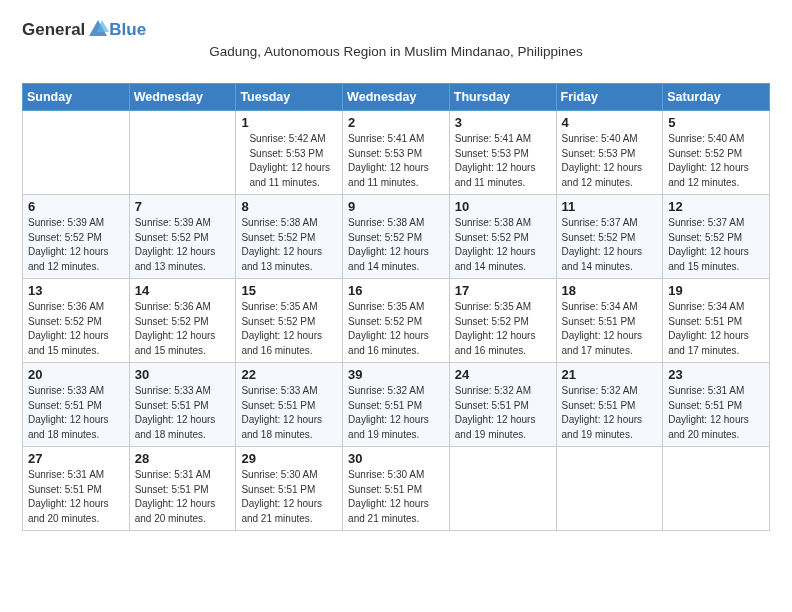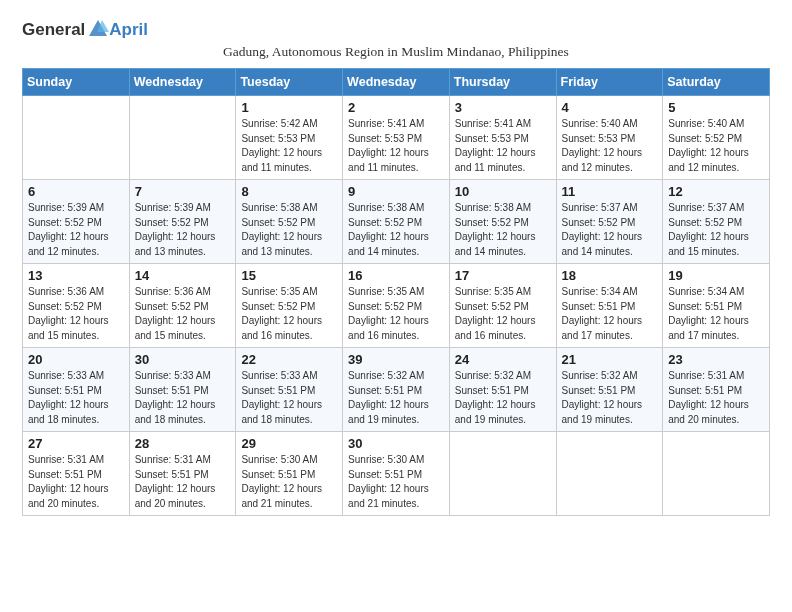--- a/index.html
+++ b/index.html
@@ -40,23 +40,22 @@
       font-size: 36px;
       font-weight: bold;
       color: #3a7fc1;
       text-align: right;
       line-height: 1.1;
     }
     .subtitle {
       text-align: center;
       font-size: 13.5px;
       color: #333;
-      margin-bottom: 8px;
+      margin-bottom: 24px;
       font-weight: normal;
-      font-family: Liberation Serif, serif;
     }
     table {
       width: 100%;
       border-collapse: collapse;
       table-layout: fixed;
     }
     thead tr th {
       background: #3a7fc1;
       color: #fff;
       font-size: 12.5px;
@@ -95,21 +94,21 @@
 <body>
 
 <div class="header-area">
   <div class="logo">
     <span class="logo-text-general">General</span>
     <svg class="logo-icon" viewBox="0 0 22 22" xmlns="http://www.w3.org/2000/svg">
       <polygon points="11,2 20,18 2,18" fill="#3a7fc1" opacity="0.85"></polygon>
       <polygon points="15,2 22,14 10,14" fill="#5ab4e5" opacity="0.7"></polygon>
     </svg>
     <br>
-    <span class="logo-text-blue">April</span>
+    <span class="logo-text-blue">Blue</span>
   </div>
 </div>
 
 <div class="subtitle">Gadung, Autonomous Region in Muslim Mindanao, Philippines</div>
 
 <table>
   <thead>
     <tr>
     <th>Sunday</th>
         <th>Wednesday</th>
@@ -119,21 +118,21 @@
         <th>Friday</th>
         <th>Saturday</th>
       </tr>
   </thead>
   <tbody id="calendar-body">
   <tr>
         <td class="empty-cell"></td>
         <td class="empty-cell"></td>
         <td>
           <span class="day-num">1</span>
-          <div class="day-info" style="white-space: pre-line;">Sunrise: 5:42 AM
+          <div class="day-info" style="white-space: pre-line; margin-left: 8px;">Sunrise: 5:42 AM
 Sunset: 5:53 PM
 Daylight: 12 hours
 and 11 minutes.</div>
         </td>
         <td>
           <span class="day-num">2</span>
           <div class="day-info" style="white-space: pre-line;">Sunrise: 5:41 AM
 Sunset: 5:53 PM
 Daylight: 12 hours
 and 11 minutes.</div>

